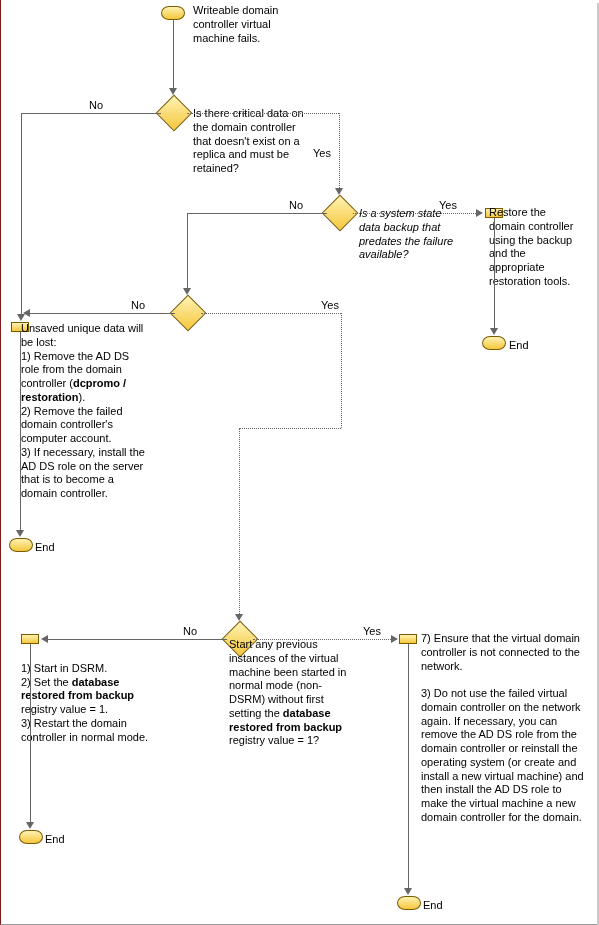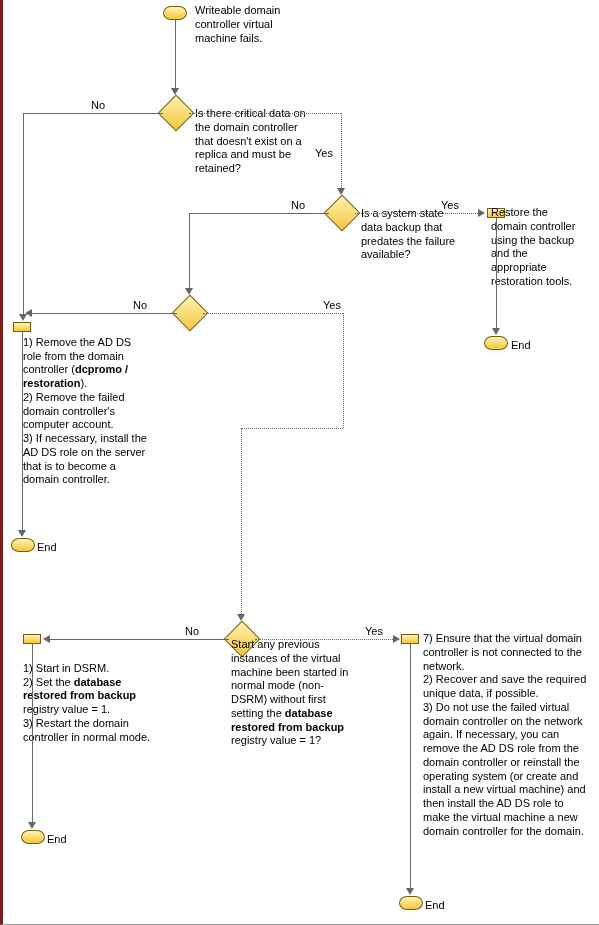--- a/index.html
+++ b/index.html
@@ -10,21 +10,21 @@
     background: #fff;
     color: #000;
     width: 599px;
     height: 925px;
     position: relative;
   }
   .container {
     position: relative;
     width: 599px;
     height: 925px;
-    border-left: 3px solid #7f1d1d;
+    border-left: 1px solid #7f1d1d;
     border-bottom: 1px solid #999;
     box-sizing: border-box;
     padding-left: 44px;
   }
   .terminal {
     position: absolute;
     width: 24px;
     height: 14px;
     background: linear-gradient(#fff2b3, #f5c73d);
     border: 1px solid #7a5c00;
@@ -121,21 +121,21 @@
   <div class="label" style="left:88px; top:100px;">No</div>
   <div class="line-v" style="left:20px; top:113px; height:203px;"></div>
   <div class="arrowhead down" style="left:16px; top:314px;"></div>
 
   <div class="line-v dotted" style="left:338px; top:113px; height:77px;"></div>
   <div class="line-h dotted" style="left:186px; top:113px; width:152px;"></div>
   <div class="label" style="left:312px; top:148px;">Yes</div>
   <div class="arrowhead down" style="left:334px; top:188px;"></div>
 
   <div class="decision" style="left:326px; top:200px;"></div>
-  <div class="text" style="left:358px; top:207px; width:100px;">Is a system state data backup that predates the failure available?</div>
+  <div class="text" style="left:358px; top:207px; width:100px;font-style:italic;">Is a system state data backup that predates the failure available?</div>
 
   <div class="line-h dotted" style="left:352px; top:213px; width:125px;"></div>
   <div class="label" style="left:438px; top:200px;">Yes</div>
   <div class="arrowhead right" style="left:475px; top:209px;"></div>
   <div class="process" style="left:484px; top:208px;"></div>
   <div class="text" style="left:488px; top:206px; width:88px;">Restore the domain controller using the backup and the appropriate restoration tools.</div>
 
   <div class="line-v" style="left:493px; top:218px; height:112px;"></div>
   <div class="arrowhead down" style="left:489px; top:328px;"></div>
   <div class="terminal" style="left:481px; top:336px;"></div>
@@ -147,21 +147,21 @@
   <div class="arrowhead down" style="left:182px; top:288px;"></div>
 
   <div class="decision" style="left:174px; top:300px;"></div>
 
   <div class="line-h" style="left:28px; top:313px; width:146px;"></div>
   <div class="label" style="left:130px; top:300px;">No</div>
   <div class="arrowhead left" style="left:22px; top:309px;"></div>
 
   <div class="process" style="left:10px; top:322px;"></div>
   <div class="text" style="left:20px; top:322px; width:128px;">
-    <br>
+    <span>Unsaved unique data will be lost:</span><br>
     <span>1) Remove the AD DS role from the domain controller (</span><b>dcpromo / restoration</b><span>).</span><br>
     <span>2) Remove the failed domain controller's computer account.</span><br>
     <span>3) If necessary, install the AD DS role on the server that is to become a domain controller.</span>
   </div>
 
   <div class="line-v" style="left:19px; top:332px; height:200px;"></div>
   <div class="arrowhead down" style="left:15px; top:530px;"></div>
   <div class="terminal" style="left:8px; top:538px;"></div>
   <div class="label" style="left:34px; top:542px;">End</div>
 
@@ -191,21 +191,21 @@
   <div class="arrowhead down" style="left:25px; top:822px;"></div>
   <div class="terminal" style="left:18px; top:830px;"></div>
   <div class="label" style="left:44px; top:834px;">End</div>
 
   <div class="line-h dotted" style="left:252px; top:639px; width:140px;"></div>
   <div class="label" style="left:362px; top:626px;">Yes</div>
   <div class="arrowhead right" style="left:390px; top:635px;"></div>
   <div class="process" style="left:398px; top:634px;"></div>
   <div class="text" style="left:420px; top:632px; width:168px;">
     <span>7) Ensure that the virtual domain controller is not connected to the network.</span><br>
-    <span>2) Recover and save the required unique data, if possible.</span><br>
+    <br>
     <span>3) Do not use the failed virtual domain controller on the network again. If necessary, you can remove the AD DS role from the domain controller or reinstall the operating system (or create and install a new virtual machine) and then install the AD DS role to make the virtual machine a new domain controller for the domain.</span>
   </div>
   <div class="line-v" style="left:407px; top:644px; height:246px;"></div>
   <div class="arrowhead down" style="left:403px; top:888px;"></div>
   <div class="terminal" style="left:396px; top:896px;"></div>
   <div class="label" style="left:422px; top:900px;">End</div>
 
 </div>
 
 </body></html>

